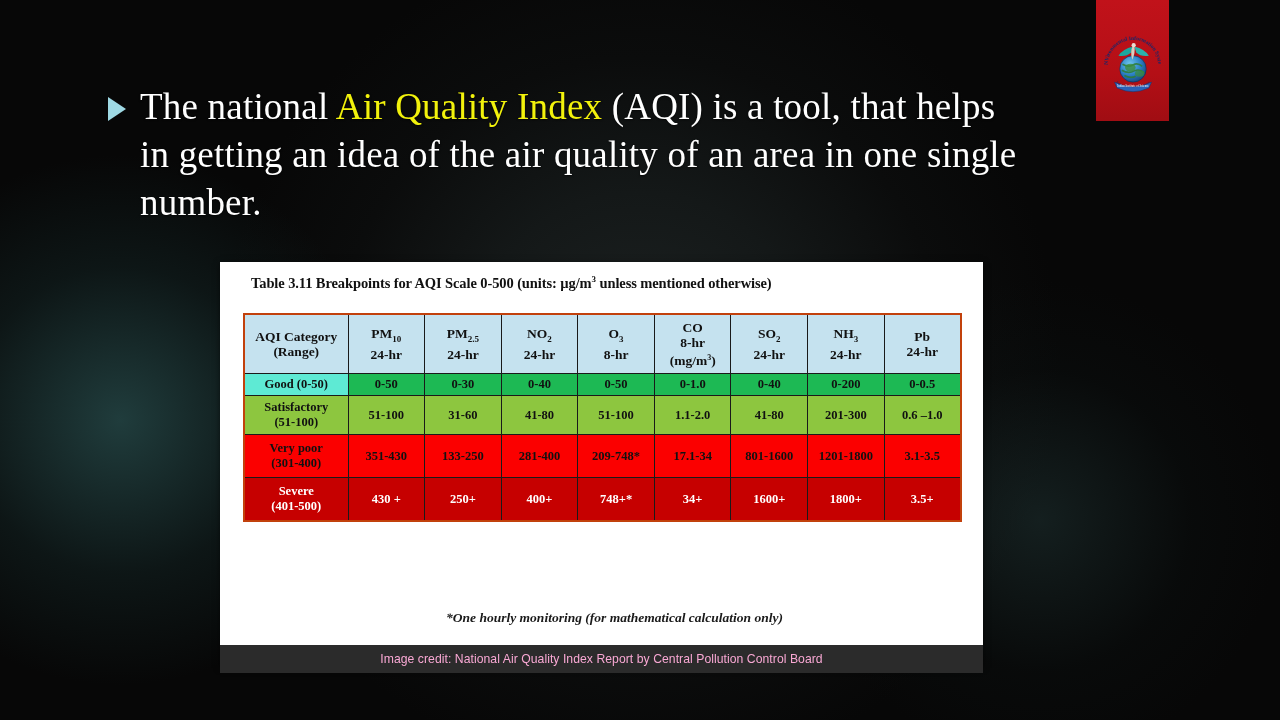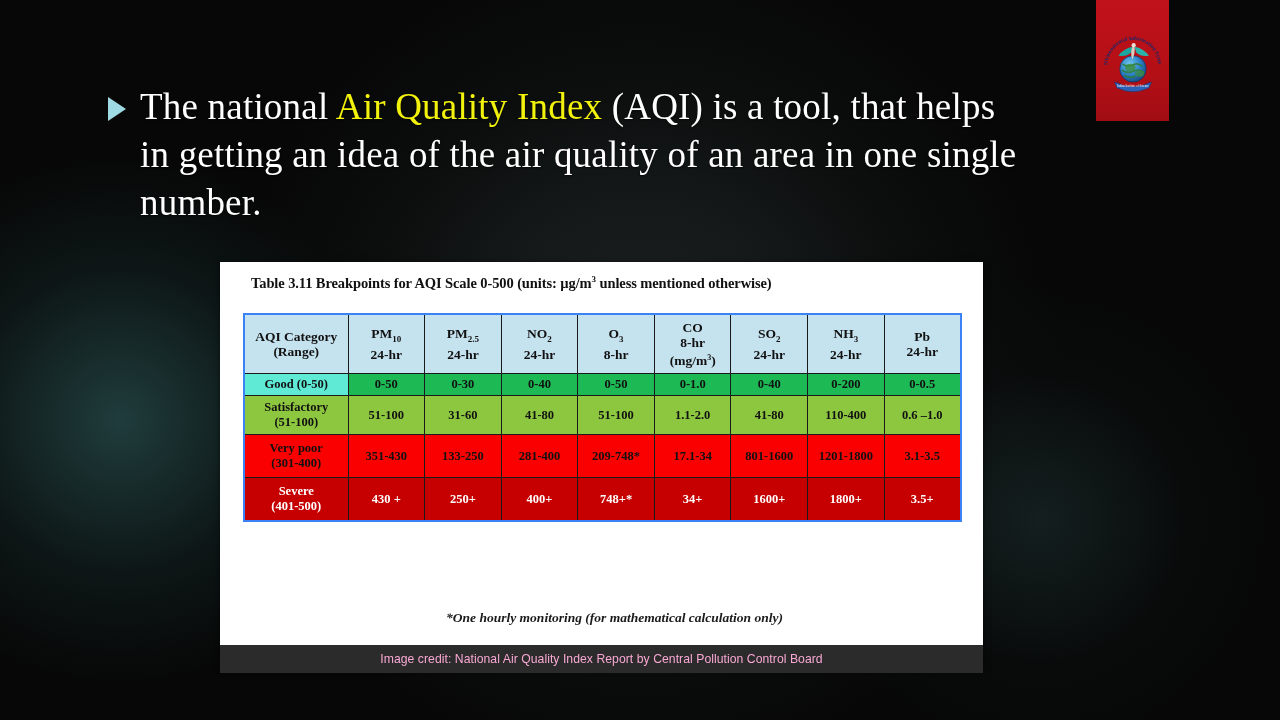--- a/index.html
+++ b/index.html
@@ -58,21 +58,21 @@
     font-weight:bold;font-size:14.5px;color:#111;
     letter-spacing:-0.1px;white-space:nowrap;
   }
   .tbl-title sup{font-size:9px;vertical-align:super;}
   table.aqi{
     position:absolute;left:23px;top:51px;
     border-collapse:collapse;
     table-layout:fixed;
     width:717px;
     font-size:12.5px;color:#111;
-    border:2px solid #3b82f6;
+    border:2px solid #c2410c;
     padding-left:8px;
   }
   table.aqi td,table.aqi th{
     border:1.5px solid #1a1a1a;
     text-align:center;
     vertical-align:middle;
     padding:0;
     font-weight:bold;
     line-height:15px;
   }
@@ -223,21 +223,21 @@
           <td class="cat">
             <span>Satisfactory</span><br>
             <span>(51-100)</span>
           </td>
           <td>51-100</td>
           <td>31-60</td>
           <td>41-80</td>
           <td>51-100</td>
           <td>1.1-2.0</td>
           <td>41-80</td>
-          <td>110-400</td>
+          <td>201-300</td>
           <td>0.6 –1.0</td>
         </tr>
         <tr class="r-vpoor">
           <td class="cat">
             <span>Very poor</span><br>
             <span>(301-400)</span>
           </td>
           <td>351-430</td>
           <td>133-250</td>
           <td>281-400</td>

